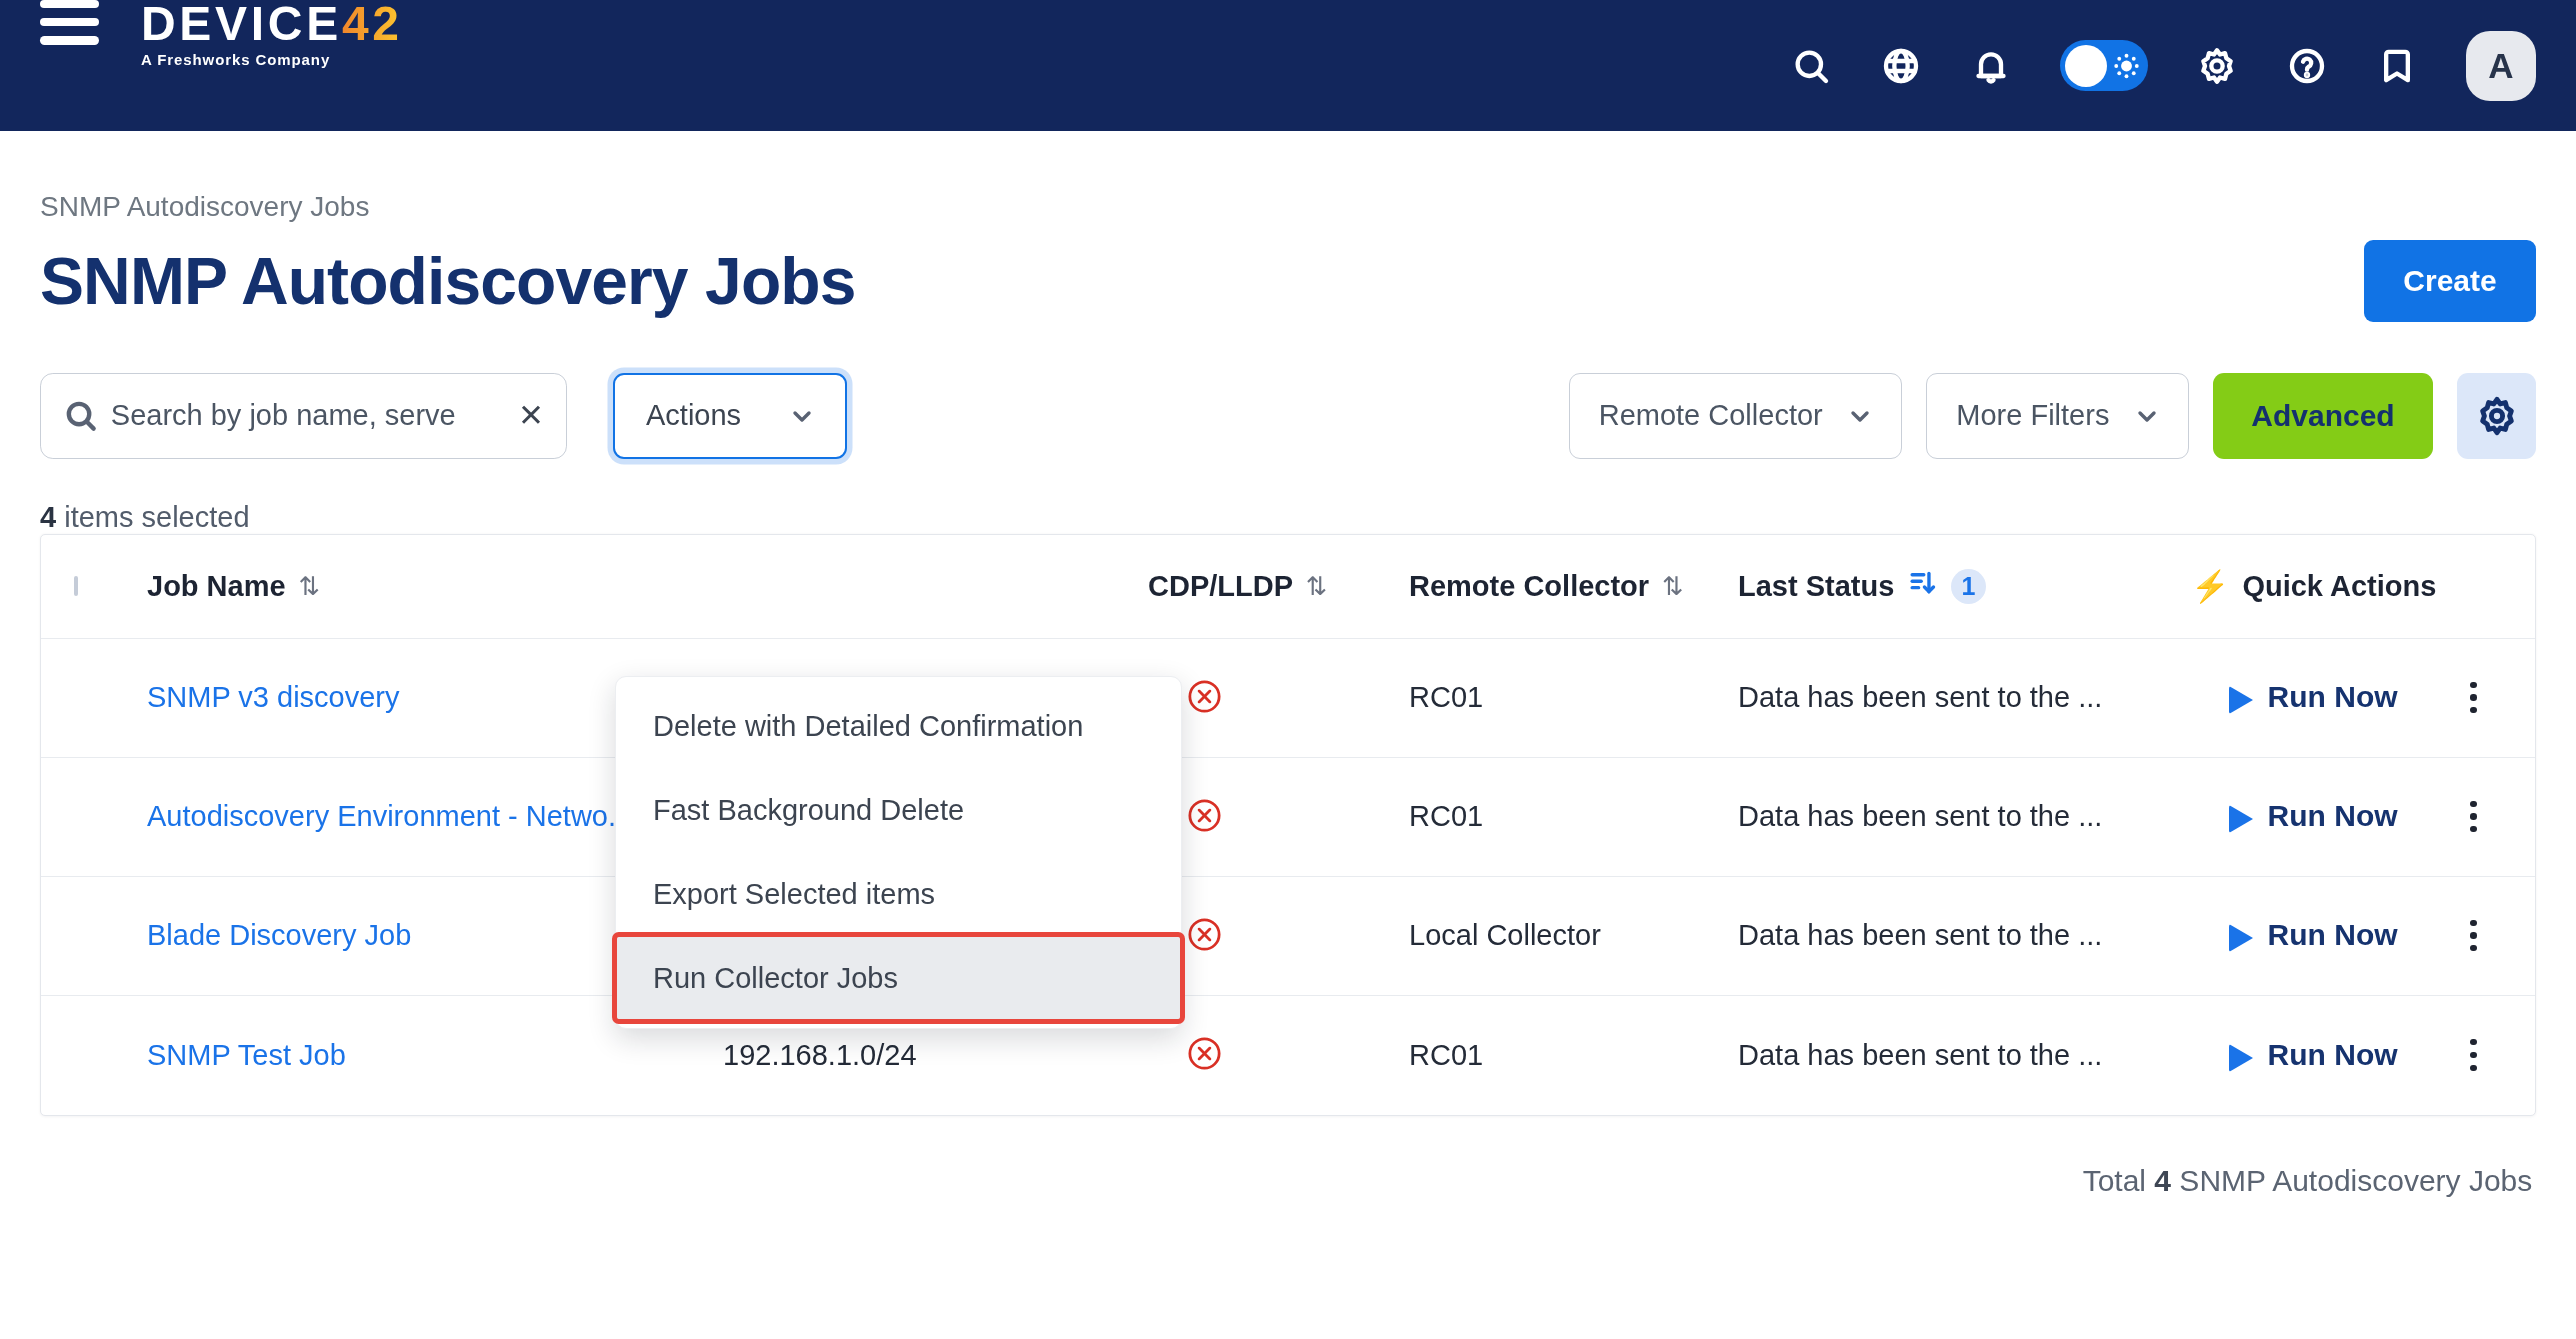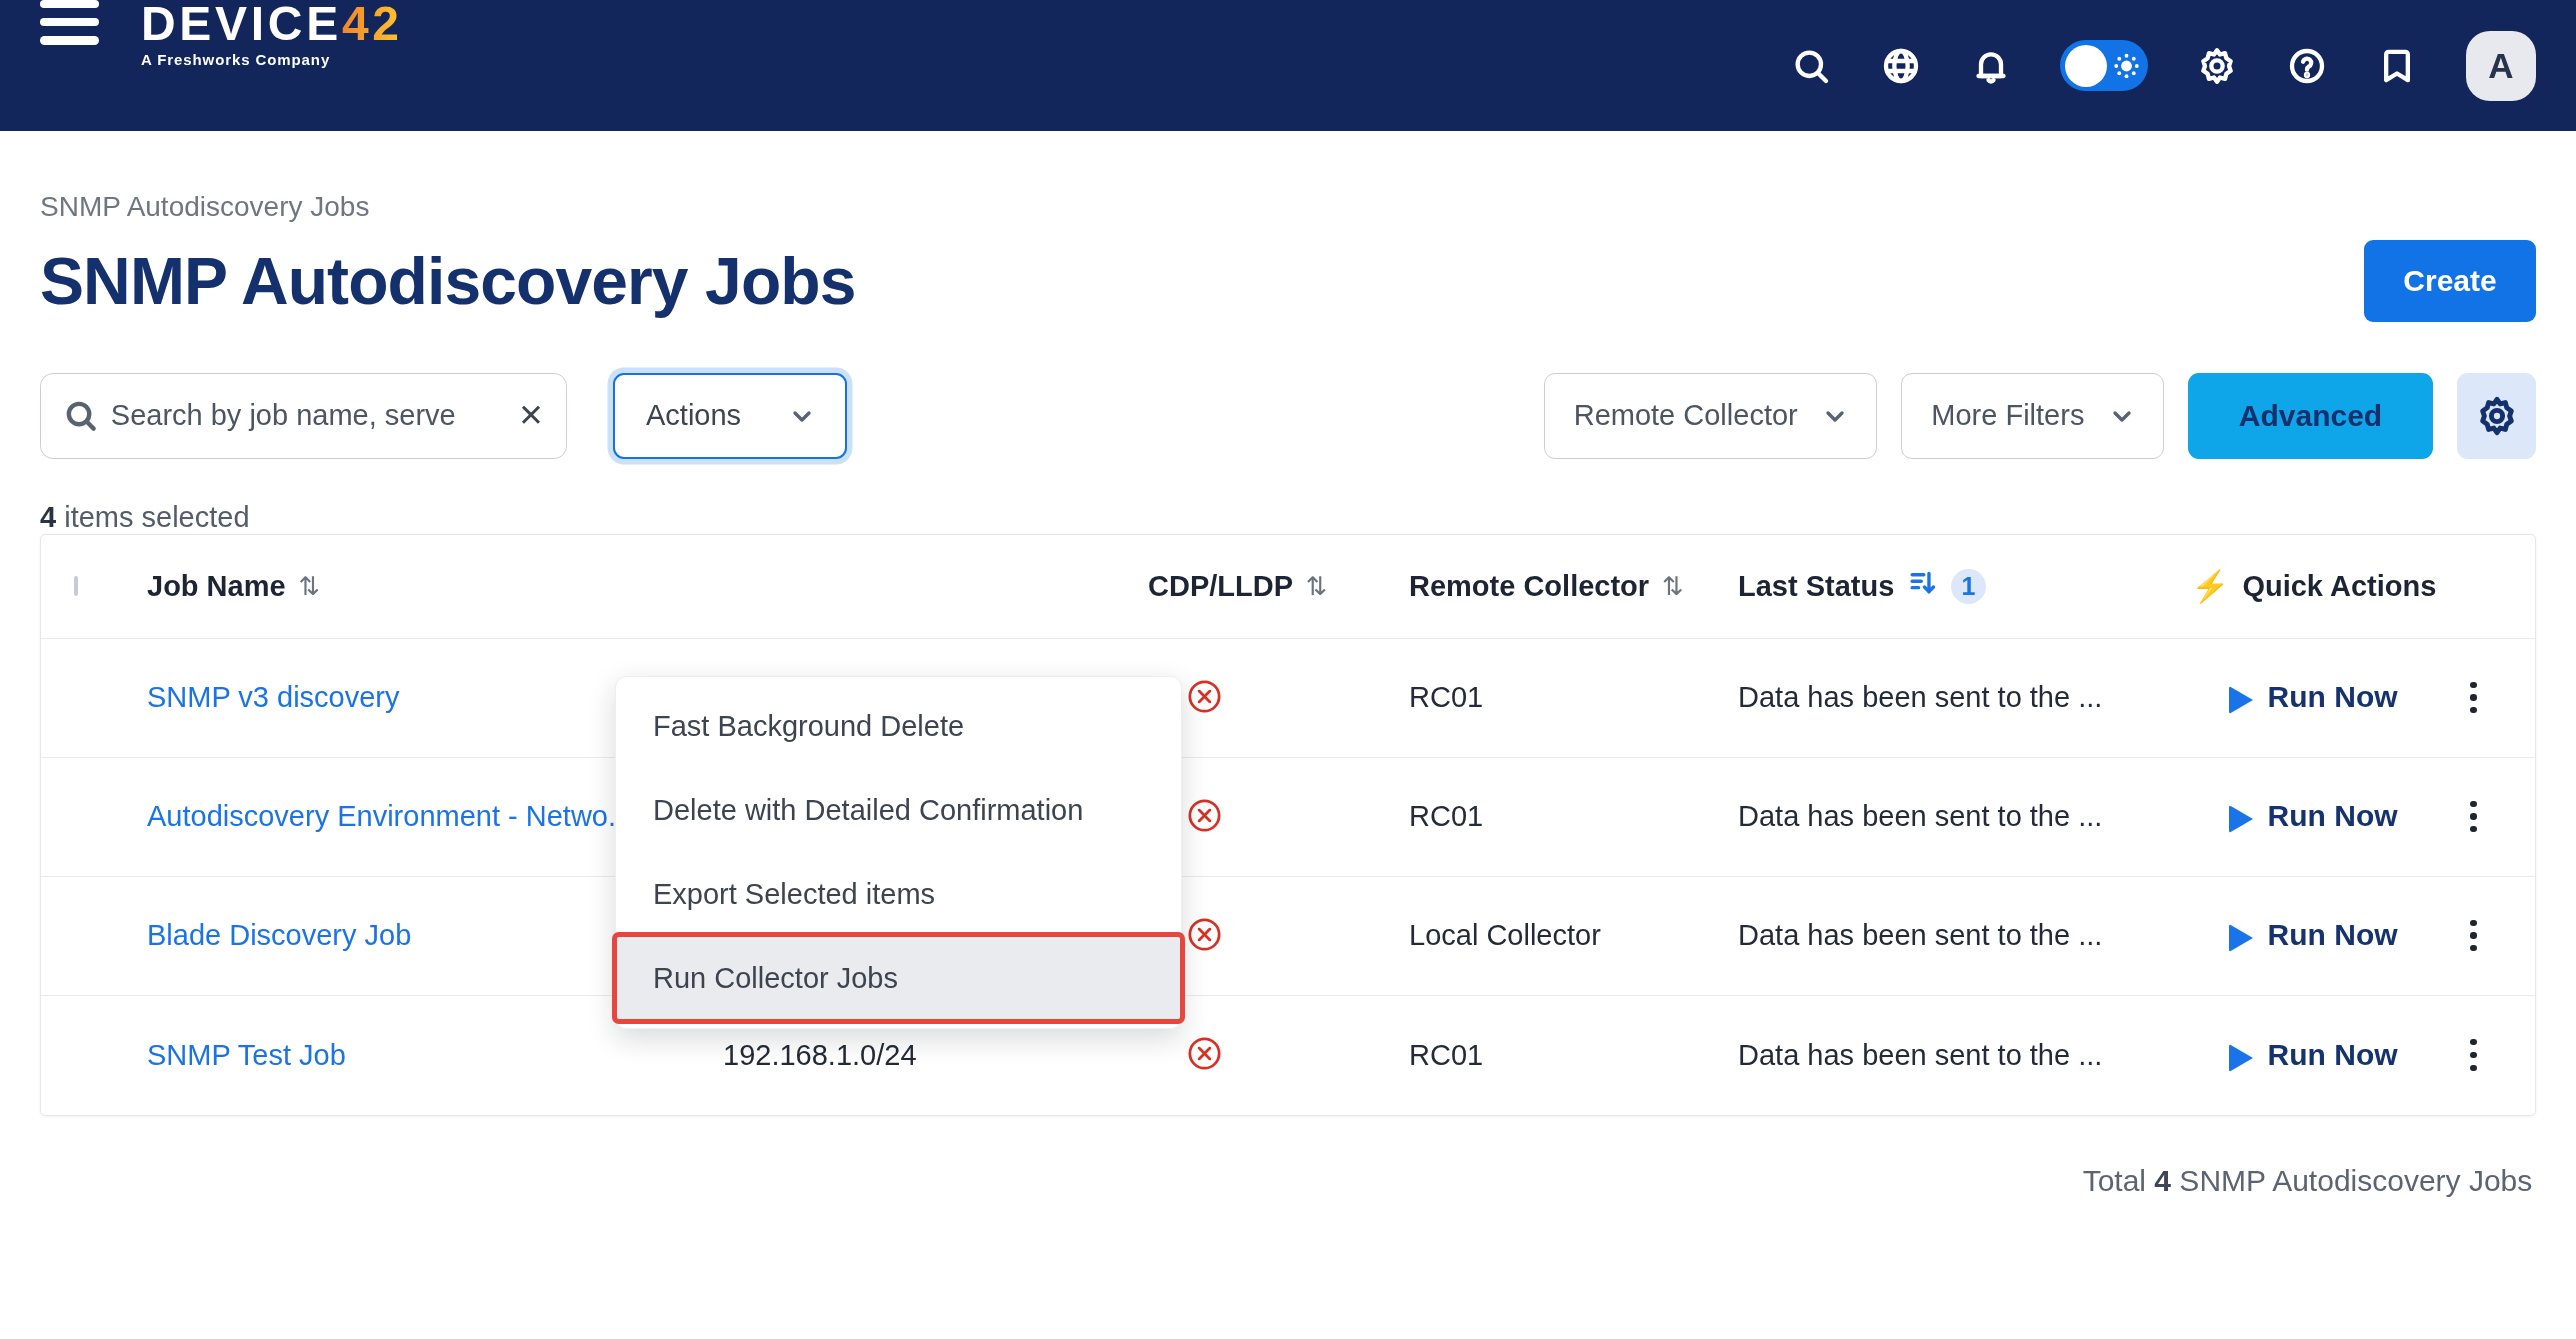--- a/index.html
+++ b/index.html
@@ -46,21 +46,21 @@
 
   .actions-btn { margin-left:46px; width:234px; height:86px; background:#fff;
     border:2.7px solid #1173E5; border-radius:11px; box-shadow:0 0 0 5.5px rgba(23,115,230,.22);
     display:flex; align-items:center; justify-content:space-between; padding:0 31px;
     font-size:29px; color:#3C4450; cursor:pointer; }
 
   .toolbar-right { margin-left:auto; display:flex; align-items:center; gap:24px; }
   .filter-btn { height:86px; background:#fff; border:1.8px solid #C9CFD8; border-radius:11px;
     display:flex; align-items:center; gap:25.6px; padding:0 29px; font-size:29px; color:#4B5563; cursor:pointer; }
   .chev { width:24px; height:24px; stroke:#596273; fill:none; stroke-width:3.4; stroke-linecap:round; stroke-linejoin:round; }
-  .advanced-btn { width:245px; height:86px; background:#0ea5e9; border:none; border-radius:11px;
+  .advanced-btn { width:220px; height:86px; background:#84cc16; border:none; border-radius:11px;
     font-size:30px; font-weight:700; color:#14316E; cursor:pointer; font-family:inherit; }
   .gear-btn { width:79px; height:86px; background:#DCE7F9; border:none; border-radius:11px;
     display:flex; align-items:center; justify-content:center; cursor:pointer; }
   .gear-btn svg { width:42px; height:42px; stroke:#14316E; fill:none; stroke-width:2.8; stroke-linecap:round; stroke-linejoin:round; }
 
   .selected-info { margin-top:42px; font-size:29px; color:#525C6B; }
   .selected-info b { color:#2A3342; }
 
   
   .table-card { border:0.9px solid #E4E7EC; border-radius:5px; background:#fff;
@@ -362,20 +362,20 @@
       </div>
     </div>
 
   </section>
 
   <div class="table-footer">
     <span>Total </span><b>4</b><span> SNMP Autodiscovery Jobs</span>
   </div>
 
   <div class="dropdown">
+    <div class="dd-item">Delete with Detailed Confirmation</div>
     <div class="dd-item">Fast Background Delete</div>
-    <div class="dd-item">Delete with Detailed Confirmation</div>
     <div class="dd-item">Export Selected items</div>
     <div class="dd-item hl">Run Collector Jobs</div>
   </div>
 
 </main>
 
 
 </body></html>

